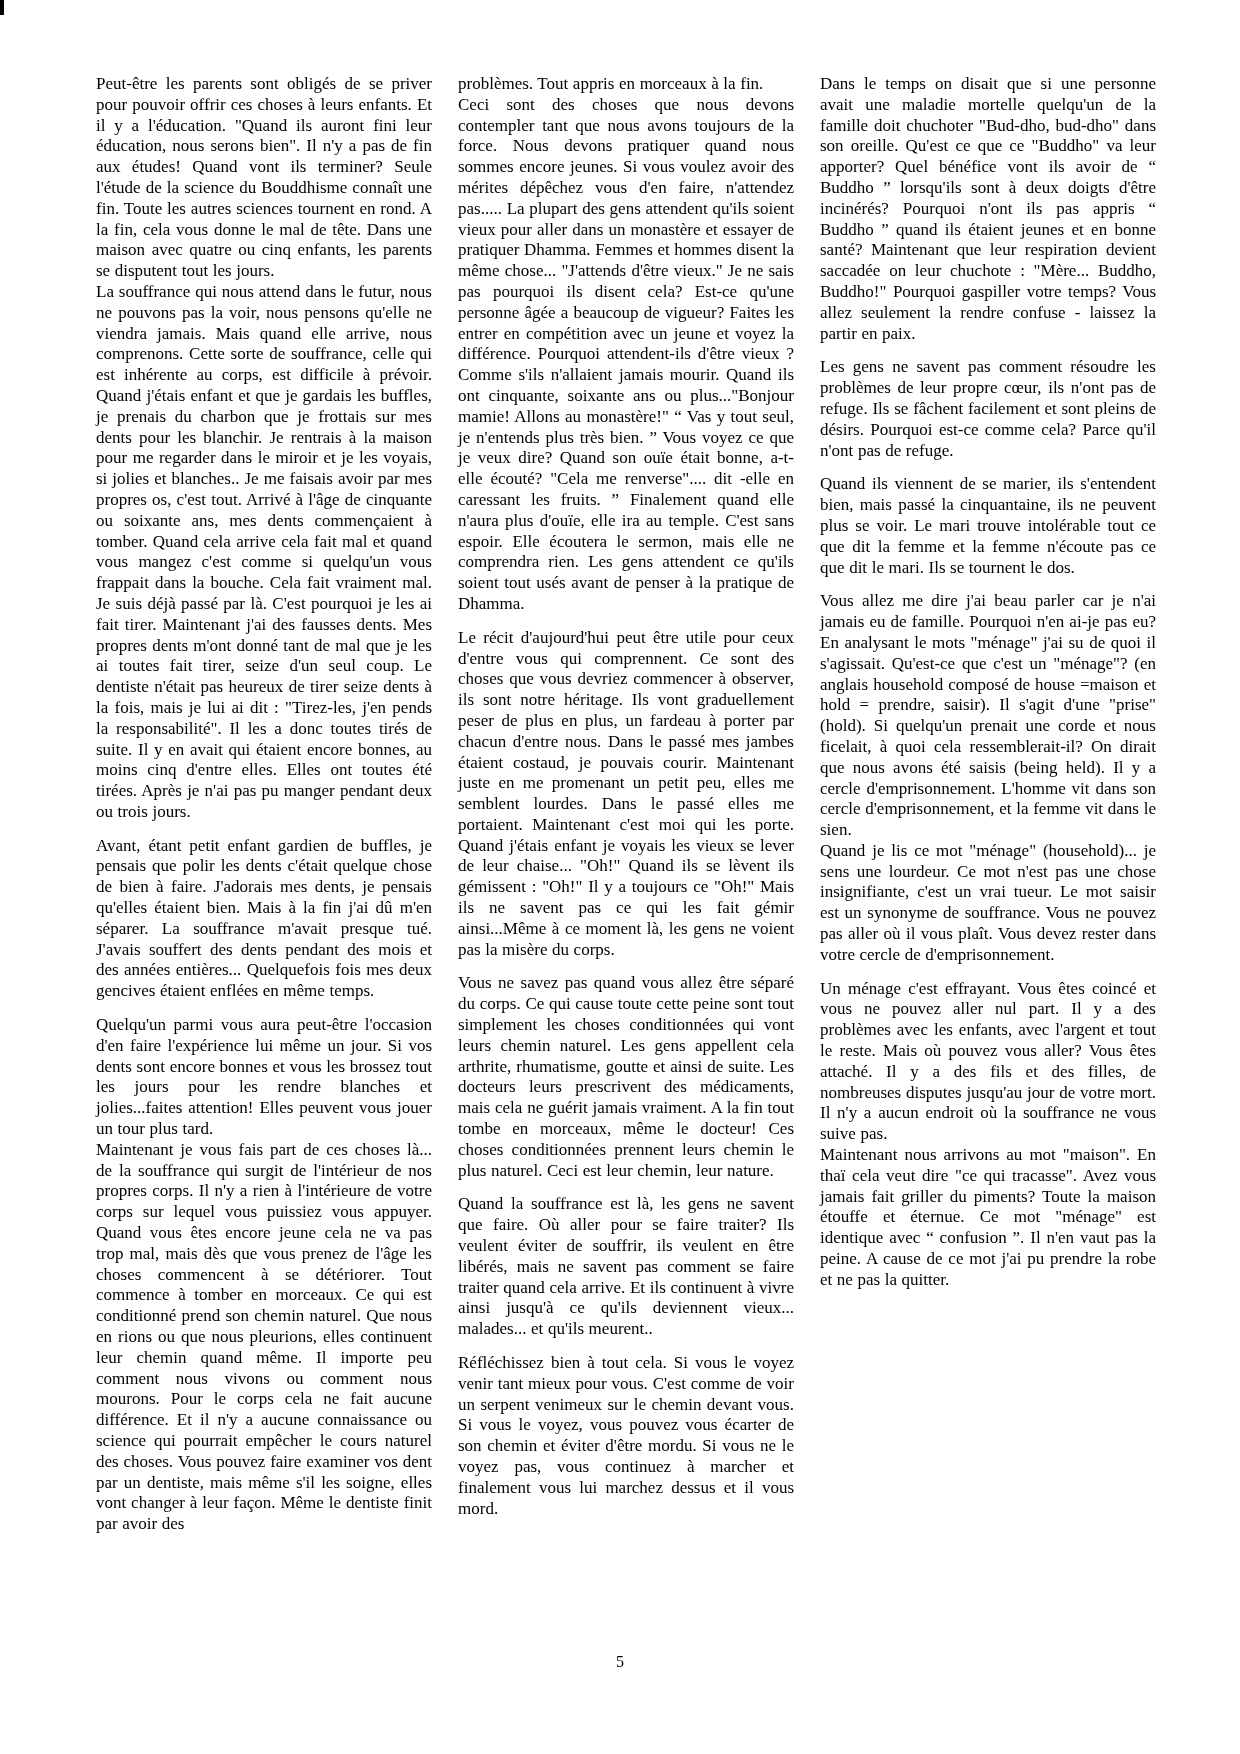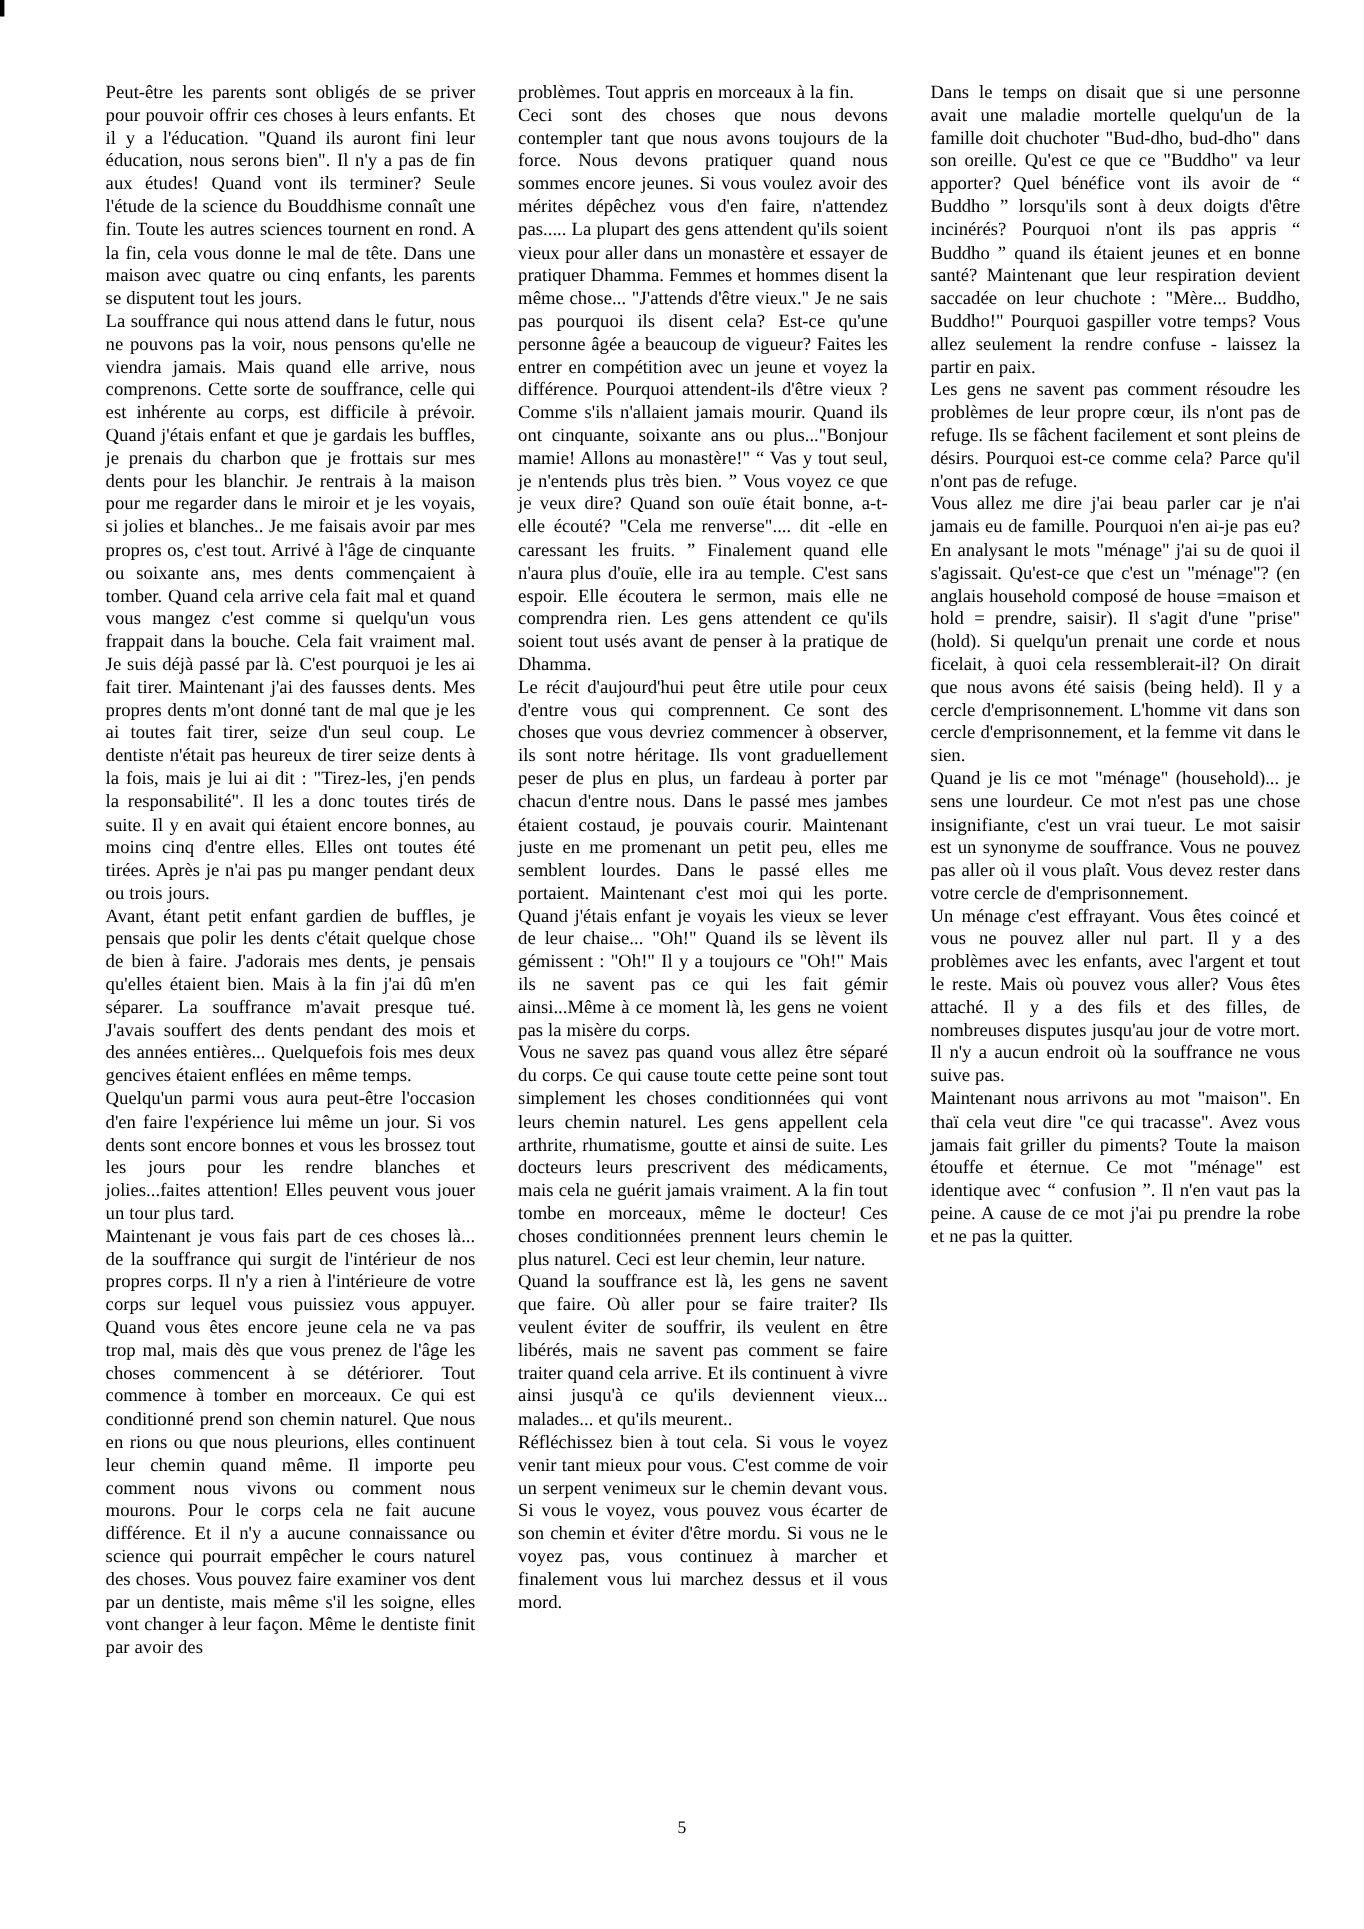--- a/index.html
+++ b/index.html
@@ -15,35 +15,36 @@
     color: #000000;
     font-family: "Liberation Serif", "DejaVu Serif", serif;
     overflow: hidden;
   }
   .cols {
     position: absolute;
     left: 96px;
     top: 74px;
     width: 1062px;
     display: flex;
-    gap: 39px;
+    gap: 26px;
   }
   .col {
     width: 336px;
     flex: 0 0 336px;
   }
   .para {
     margin: 0;
     font-size: 17px;
     line-height: 20.8px;
     text-align: justify;
     word-spacing: 0.02em;
     hyphens: none;
   }
   .para.g {
+    margin-top: 13px;
   }
   .pagenum {
     position: absolute;
     top: 1652px;
     left: 0;
     width: 100%;
     text-align: center;
     font-size: 16px;
     line-height: 20px;
   }
@@ -77,20 +78,21 @@
       <p class="para">Ceci sont des choses que nous devons contempler tant que nous avons toujours de la force. Nous devons pratiquer quand nous sommes encore jeunes. Si vous voulez avoir des mérites dépêchez vous d'en faire, n'attendez pas..... La plupart des gens attendent qu'ils soient vieux pour aller dans un monastère et essayer de pratiquer Dhamma. Femmes et hommes disent la même chose... "J'attends d'être vieux." Je ne sais pas pourquoi ils disent cela? Est-ce qu'une personne âgée a beaucoup de vigueur? Faites les entrer en compétition avec un jeune et voyez la différence. Pourquoi attendent-ils d'être vieux ? Comme s'ils n'allaient jamais mourir. Quand ils ont cinquante, soixante ans ou plus..."Bonjour mamie! Allons au monastère!" “ Vas y tout seul, je n'entends plus très bien. ” Vous voyez ce que je veux dire? Quand son ouïe était bonne, a-t-elle écouté? "Cela me renverse".... dit -elle en caressant les fruits. ” Finalement quand elle n'aura plus d'ouïe, elle ira au temple. C'est sans espoir. Elle écoutera le sermon, mais elle ne comprendra rien. Les gens attendent ce qu'ils soient tout usés avant de penser à la pratique de Dhamma.</p>
       <p class="para g">Le récit d'aujourd'hui peut être utile pour ceux d'entre vous qui comprennent. Ce sont des choses que vous devriez commencer à observer, ils sont notre héritage. Ils vont graduellement peser de plus en plus, un fardeau à porter par chacun d'entre nous. Dans le passé mes jambes étaient costaud, je pouvais courir. Maintenant juste en me promenant un petit peu, elles me semblent lourdes. Dans le passé elles me portaient. Maintenant c'est moi qui les porte. Quand j'étais enfant je voyais les vieux se lever de leur chaise... "Oh!" Quand ils se lèvent ils gémissent : "Oh!" Il y a toujours ce "Oh!" Mais ils ne savent pas ce qui les fait gémir ainsi...Même à ce moment là, les gens ne voient pas la misère du corps.</p>
       <p class="para g">Vous ne savez pas quand vous allez être séparé du corps. Ce qui cause toute cette peine sont tout simplement les choses conditionnées qui vont leurs chemin naturel. Les gens appellent cela arthrite, rhumatisme, goutte et ainsi de suite. Les docteurs leurs prescrivent des médicaments, mais cela ne guérit jamais vraiment. A la fin tout tombe en morceaux, même le docteur! Ces choses conditionnées prennent leurs chemin le plus naturel. Ceci est leur chemin, leur nature.</p>
       <p class="para g">Quand la souffrance est là, les gens ne savent que faire. Où aller pour se faire traiter? Ils veulent éviter de souffrir, ils veulent en être libérés, mais ne savent pas comment se faire traiter quand cela arrive. Et ils continuent à vivre ainsi jusqu'à ce qu'ils deviennent vieux... malades... et qu'ils meurent..</p>
       <p class="para g">Réfléchissez bien à tout cela. Si vous le voyez venir tant mieux pour vous. C'est comme de voir un serpent venimeux sur le chemin devant vous. Si vous le voyez, vous pouvez vous écarter de son chemin et éviter d'être mordu. Si vous ne le voyez pas, vous continuez à marcher et finalement vous lui marchez dessus et il vous mord.</p>
     </div>
 
     <div class="col">
       <p class="para">Dans le temps on disait que si une personne avait une maladie mortelle quelqu'un de la famille doit chuchoter "Bud-dho, bud-dho" dans son oreille. Qu'est ce que ce "Buddho" va leur apporter? Quel bénéfice vont ils avoir de “ Buddho ” lorsqu'ils sont à deux doigts d'être incinérés? Pourquoi n'ont ils pas appris “ Buddho ” quand ils étaient jeunes et en bonne santé? Maintenant que leur respiration devient saccadée on leur chuchote : "Mère... Buddho, Buddho!" Pourquoi gaspiller votre temps? Vous allez seulement la rendre confuse - laissez la partir en paix.</p>
       <p class="para g">Les gens ne savent pas comment résoudre les problèmes de leur propre cœur, ils n'ont pas de refuge. Ils se fâchent facilement et sont pleins de désirs. Pourquoi est-ce comme cela? Parce qu'il n'ont pas de refuge.</p>
+      <p class="para g">Quand ils viennent de se marier, ils s'entendent bien, mais passé la cinquantaine, ils ne peuvent plus se voir. Le mari trouve intolérable tout ce que dit la femme et la femme n'écoute pas ce que dit le mari. Ils se tournent le dos.</p>
       <p class="para g">Vous allez me dire j'ai beau parler car je n'ai jamais eu de famille. Pourquoi n'en ai-je pas eu? En analysant le mots "ménage" j'ai su de quoi il s'agissait. Qu'est-ce que c'est un "ménage"? (en anglais household composé de house =maison et hold = prendre, saisir). Il s'agit d'une "prise" (hold). Si quelqu'un prenait une corde et nous ficelait, à quoi cela ressemblerait-il? On dirait que nous avons été saisis (being held). Il y a cercle d'emprisonnement. L'homme vit dans son cercle d'emprisonnement, et la femme vit dans le sien.</p>
       <p class="para">Quand je lis ce mot "ménage" (household)... je sens une lourdeur. Ce mot n'est pas une chose insignifiante, c'est un vrai tueur. Le mot saisir est un synonyme de souffrance. Vous ne pouvez pas aller où il vous plaît. Vous devez rester dans votre cercle de d'emprisonnement.</p>
       <p class="para g">Un ménage c'est effrayant. Vous êtes coincé et vous ne pouvez aller nul part. Il y a des problèmes avec les enfants, avec l'argent et tout le reste. Mais où pouvez vous aller? Vous êtes attaché. Il y a des fils et des filles, de nombreuses disputes jusqu'au jour de votre mort. Il n'y a aucun endroit où la souffrance ne vous suive pas.</p>
       <p class="para">Maintenant nous arrivons au mot "maison". En thaï cela veut dire "ce qui tracasse". Avez vous jamais fait griller du piments? Toute la maison étouffe et éternue. Ce mot "ménage" est identique avec “ confusion ”. Il n'en vaut pas la peine. A cause de ce mot j'ai pu prendre la robe et ne pas la quitter.</p>
     </div>
 
   </div>
 
   <div class="pagenum">5</div>
 </div>

